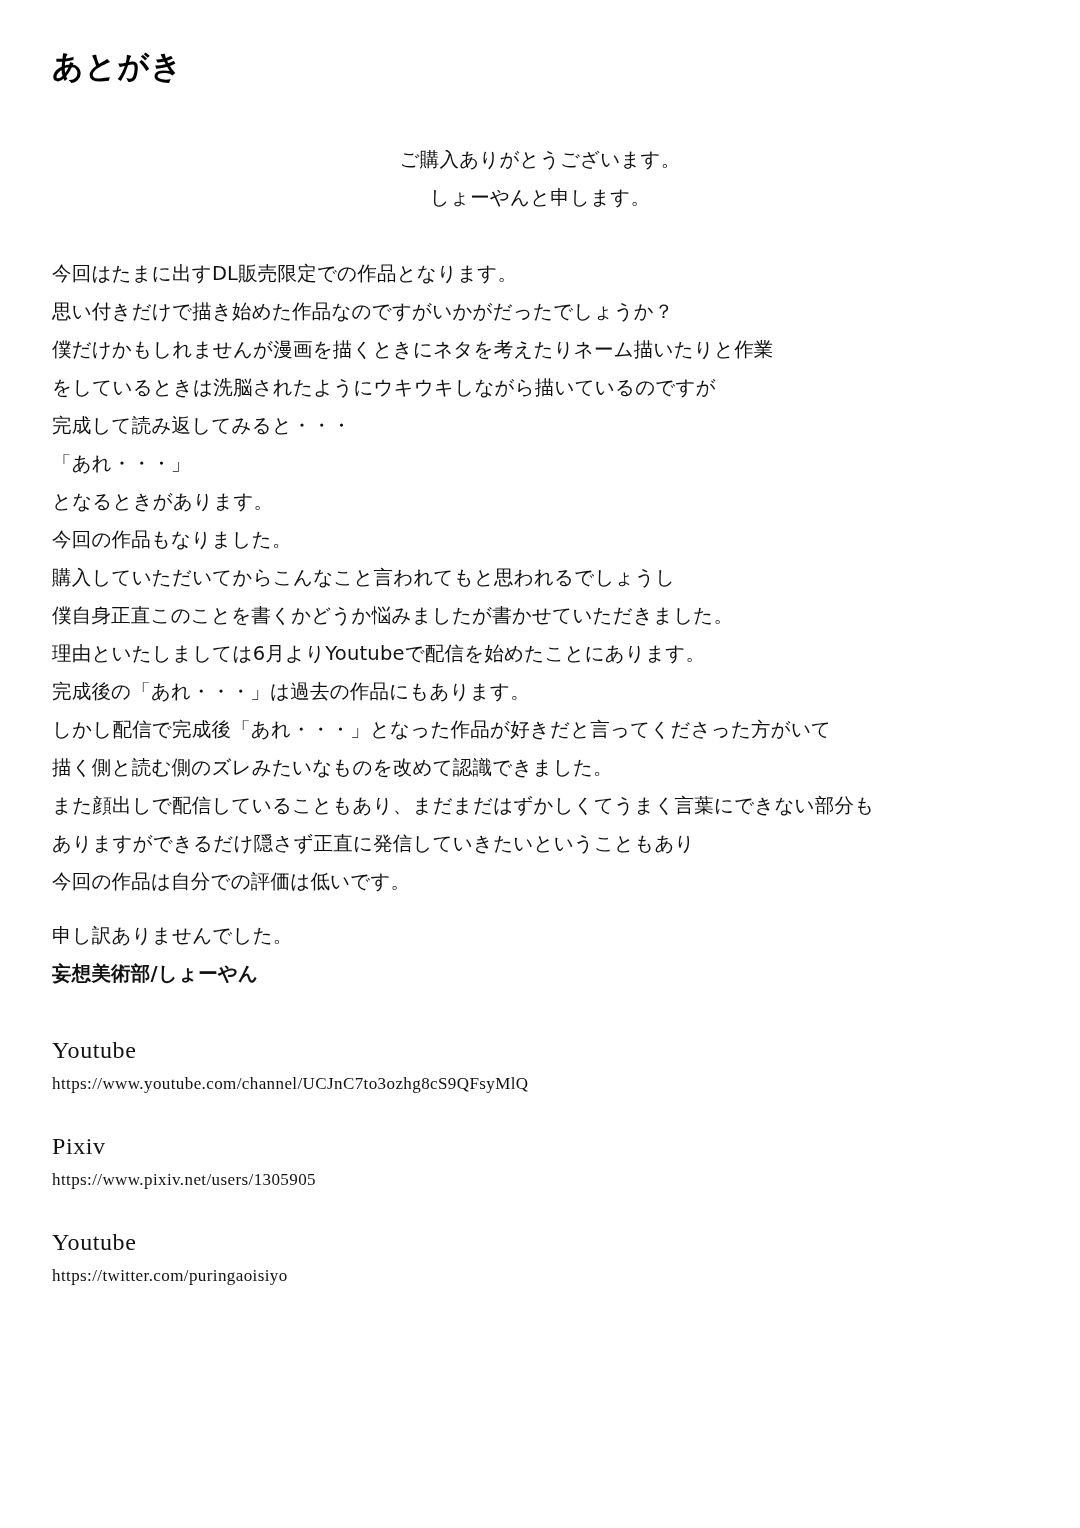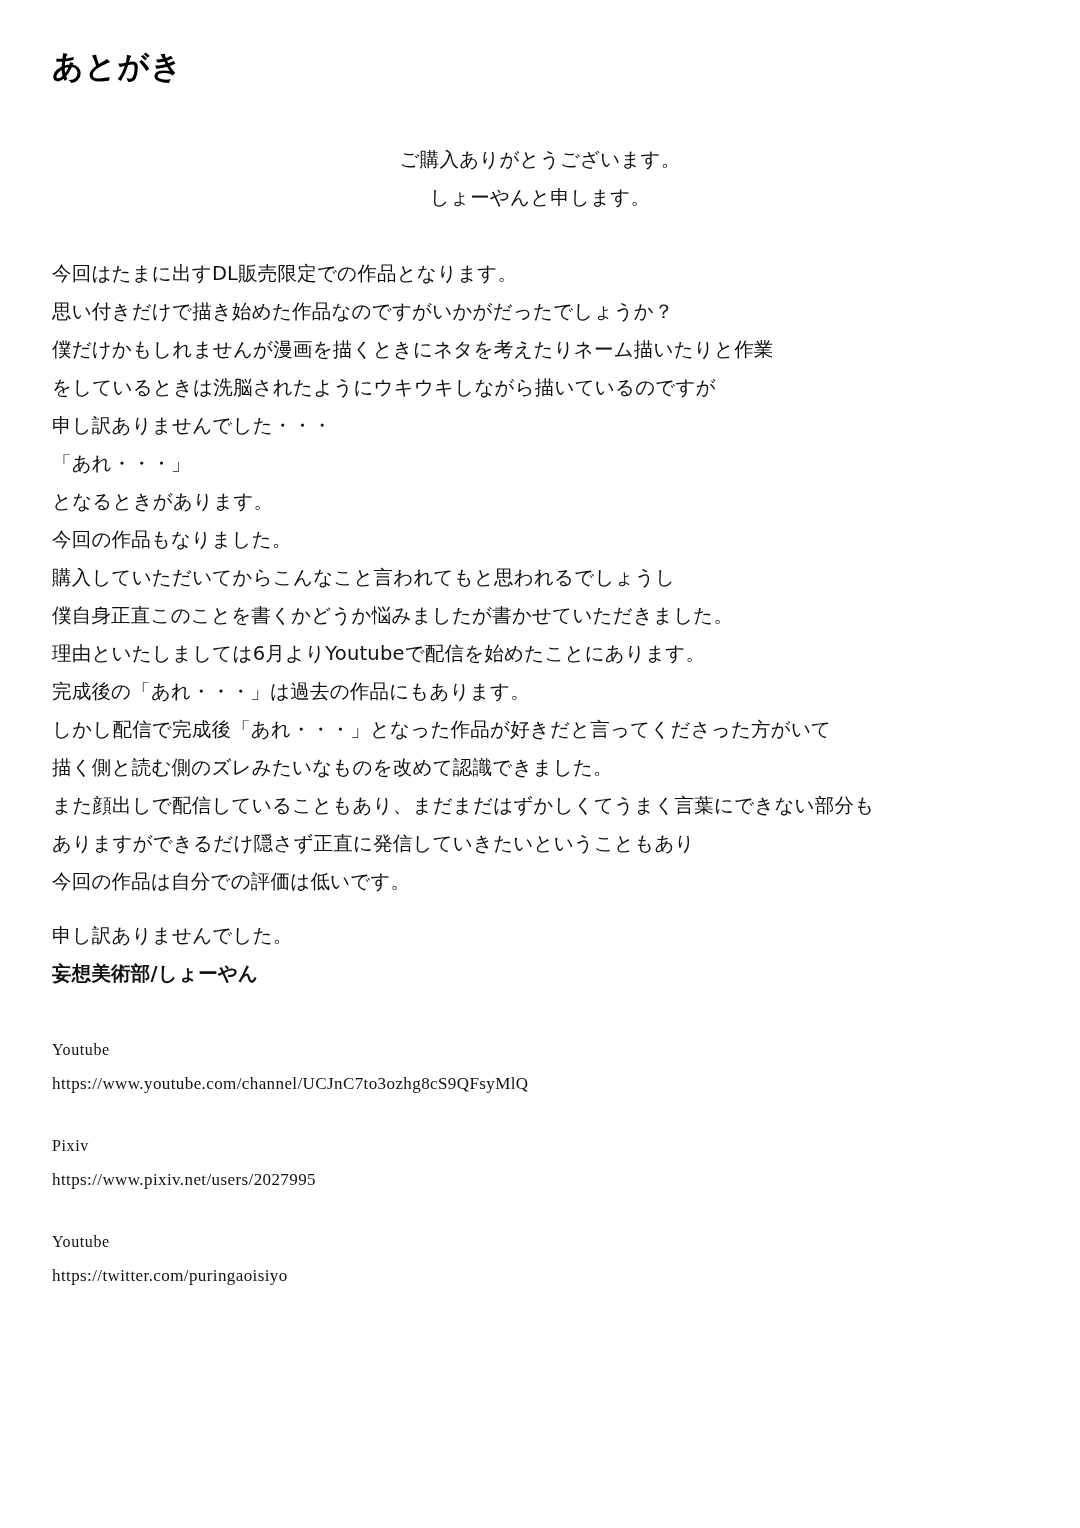--- a/index.html
+++ b/index.html
@@ -48,21 +48,21 @@
     white-space: pre;
   }
   .links {
     margin-top: 40px;
   }
   .link-group {
     margin-bottom: 28px;
   }
   .link-label {
     font-family: "Liberation Serif", "DejaVu Serif", serif;
-    font-size: 16px;
+    font-size: 24px;
     line-height: 34px;
     color: #111111;
     letter-spacing: 0.6px;
   }
   .link-url {
     font-family: "Liberation Serif", "DejaVu Serif", serif;
     font-size: 17px;
     line-height: 34px;
     color: #111111;
     letter-spacing: 0.4px;
@@ -78,21 +78,21 @@
   <div class="block intro">
     <div class="line">ご購入ありがとうございます。</div>
     <div class="line">しょーやんと申します。</div>
   </div>
 
   <div class="block body">
     <div class="line">今回はたまに出すDL販売限定での作品となります。</div>
     <div class="line">思い付きだけで描き始めた作品なのですがいかがだったでしょうか？</div>
     <div class="line">僕だけかもしれませんが漫画を描くときにネタを考えたりネーム描いたりと作業</div>
     <div class="line">をしているときは洗脳されたようにウキウキしながら描いているのですが</div>
-    <div class="line">申し訳ありませんでした・・・</div>
+    <div class="line">完成して読み返してみると・・・</div>
     <div class="line">「あれ・・・」</div>
     <div class="line">となるときがあります。</div>
     <div class="line">今回の作品もなりました。</div>
     <div class="line">購入していただいてからこんなこと言われてもと思われるでしょうし</div>
     <div class="line">僕自身正直このことを書くかどうか悩みましたが書かせていただきました。</div>
     <div class="line">理由といたしましては6月よりYoutubeで配信を始めたことにあります。</div>
     <div class="line">完成後の「あれ・・・」は過去の作品にもあります。</div>
     <div class="line">しかし配信で完成後「あれ・・・」となった作品が好きだと言ってくださった方がいて</div>
     <div class="line">描く側と読む側のズレみたいなものを改めて認識できました。</div>
     <div class="line">また顔出しで配信していることもあり、まだまだはずかしくてうまく言葉にできない部分も</div>
@@ -106,21 +106,21 @@
 
   <div class="links">
 
     <div class="link-group">
       <div class="link-label">Youtube</div>
       <div class="link-url">https://www.youtube.com/channel/UCJnC7to3ozhg8cS9QFsyMlQ</div>
     </div>
 
     <div class="link-group">
       <div class="link-label">Pixiv</div>
-      <div class="link-url">https://www.pixiv.net/users/2027995</div>
+      <div class="link-url">https://www.pixiv.net/users/1305905</div>
     </div>
 
     <div class="link-group">
       <div class="link-label">Youtube</div>
       <div class="link-url">https://twitter.com/puringaoisiyo</div>
     </div>
 
   </div>
 
 </div>

